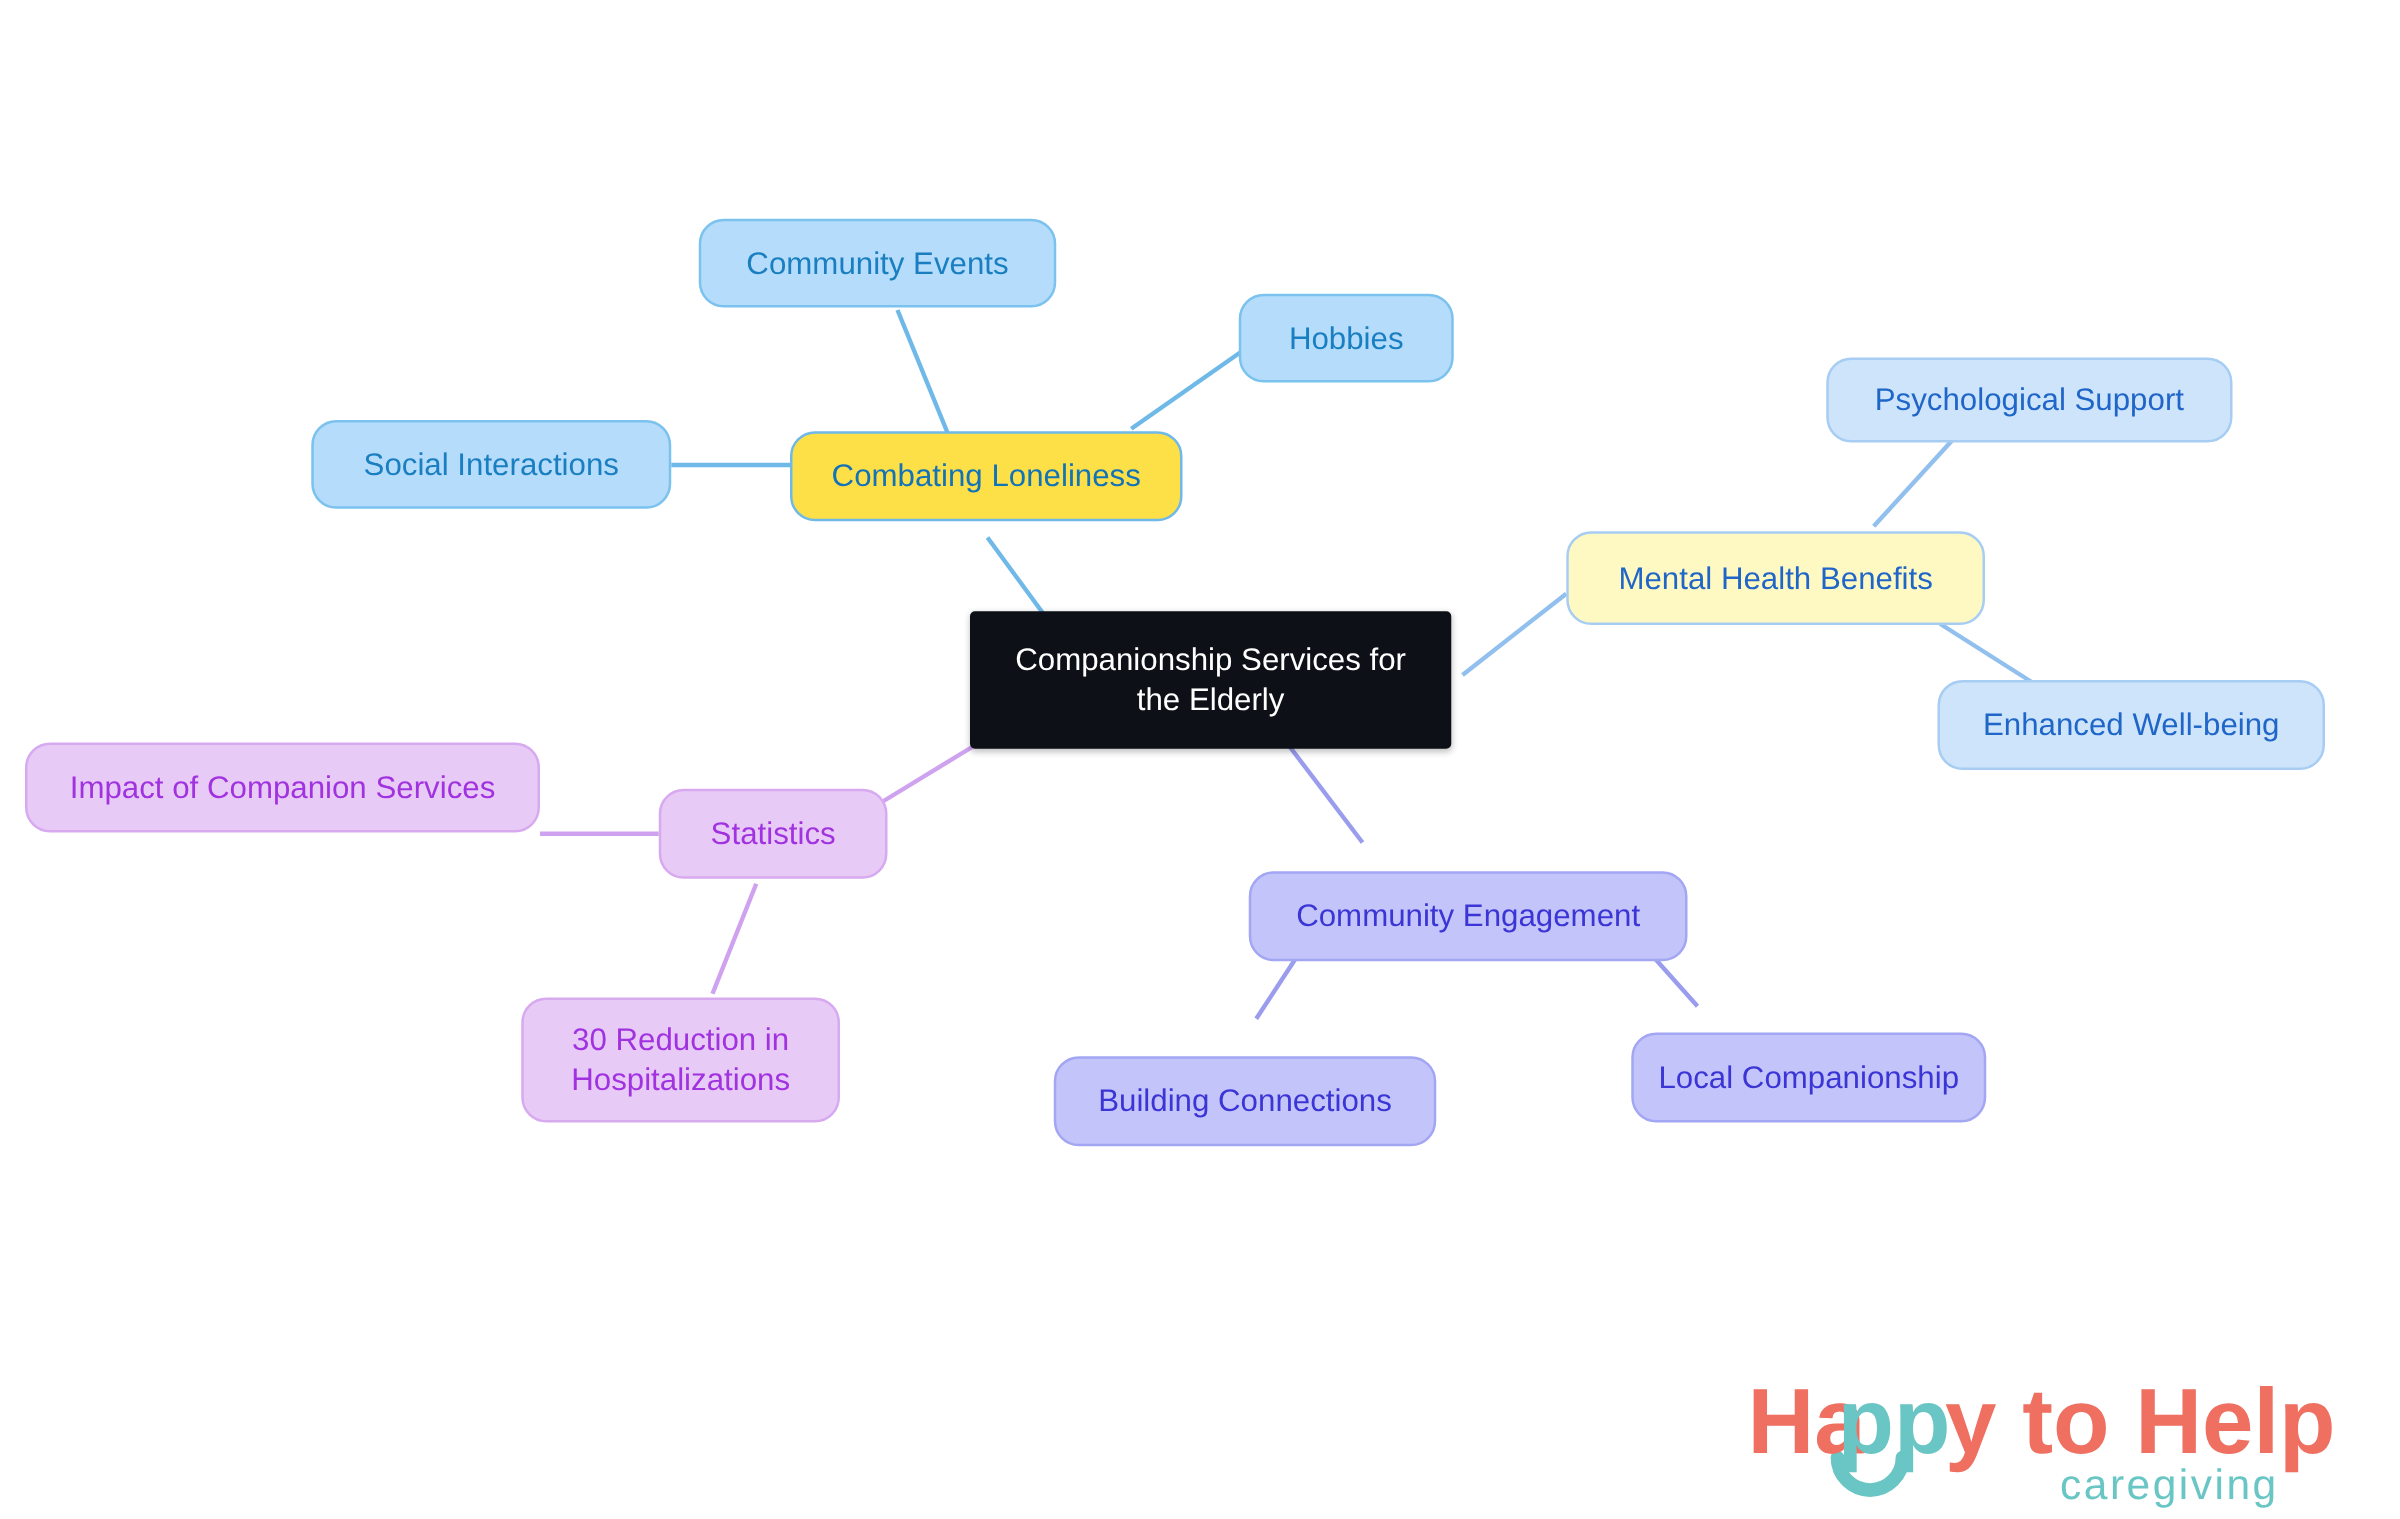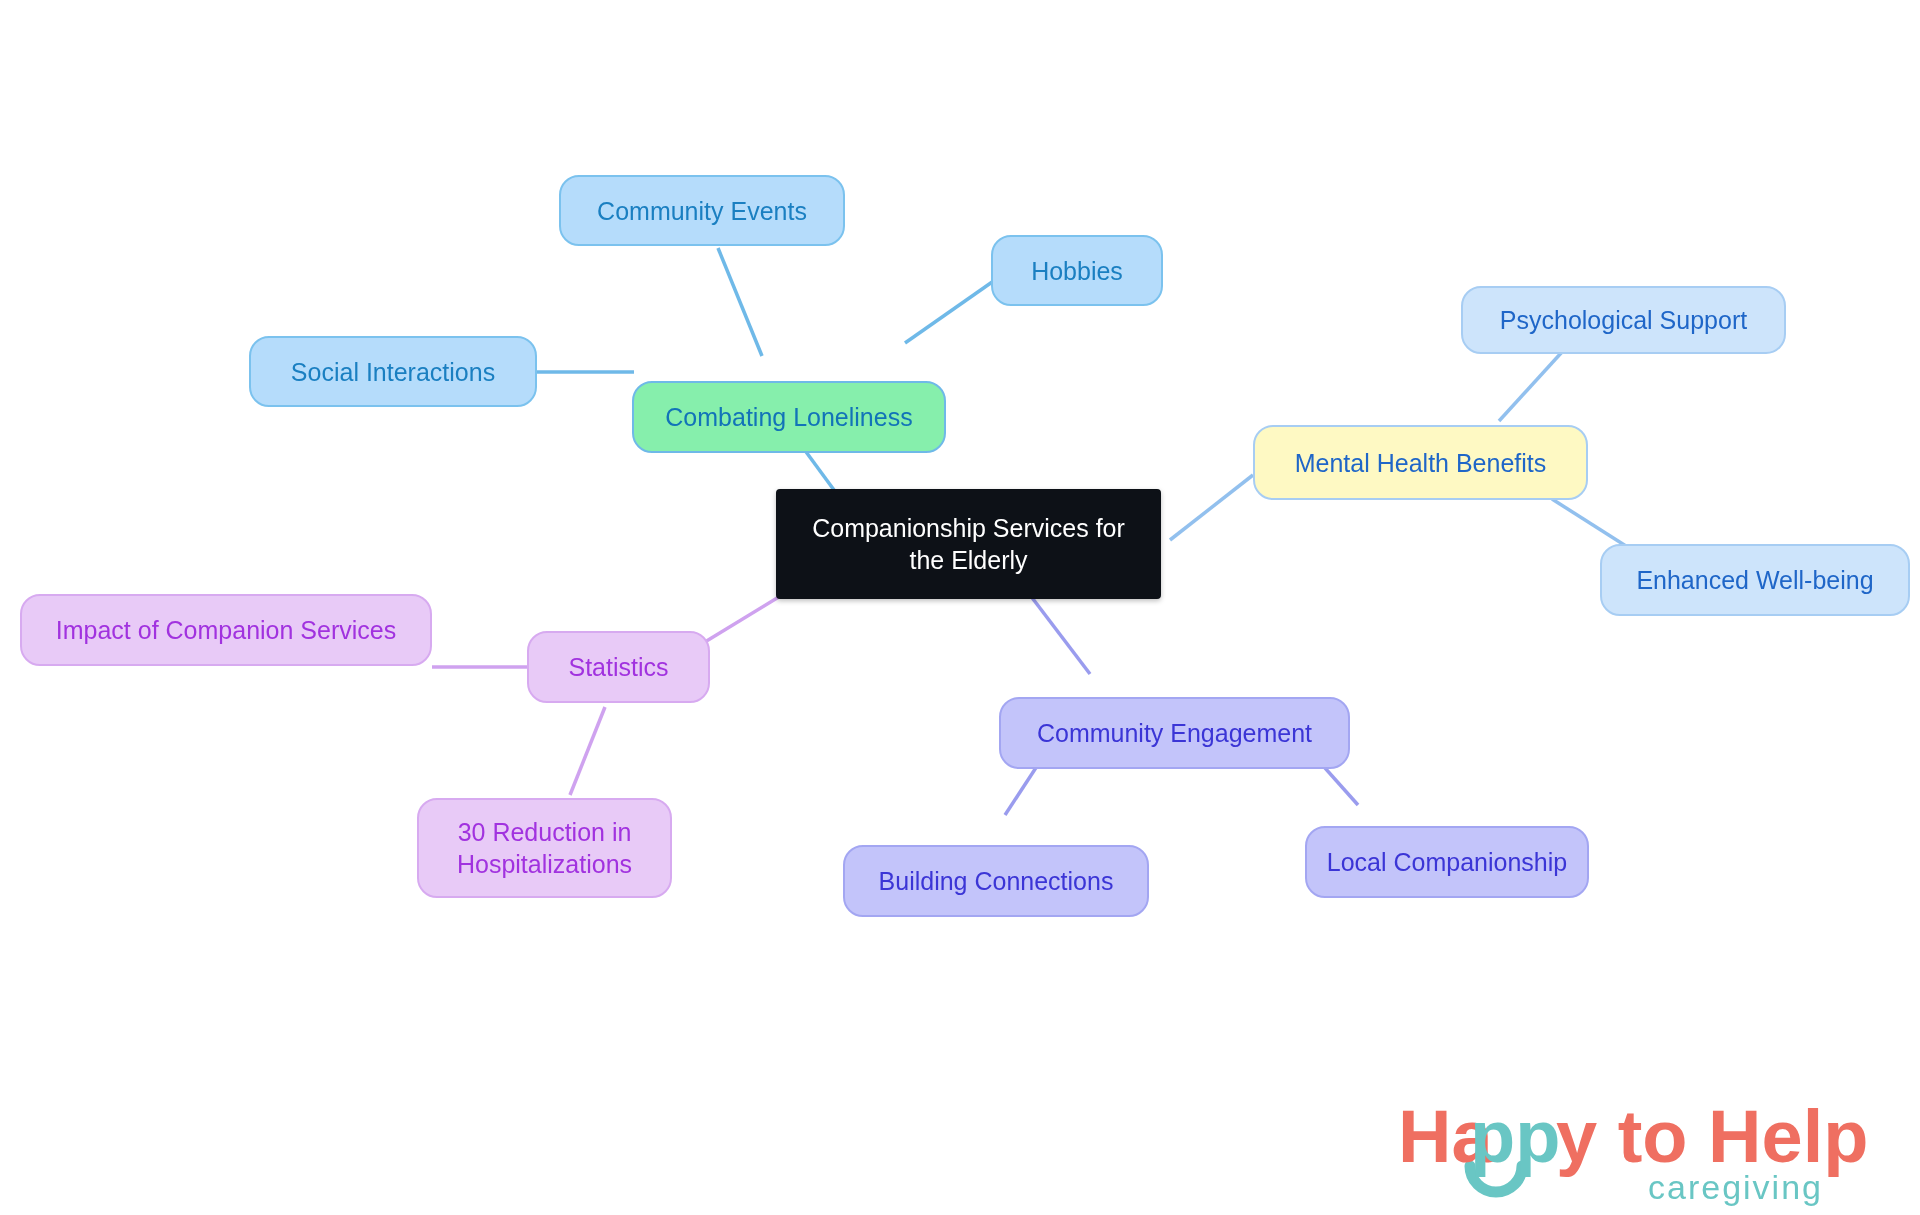--- a/index.html
+++ b/index.html
@@ -119,21 +119,21 @@
     <path d="M 527 667 L 432 667" stroke="#cfa2ef" stroke-width="3.5" fill="none"></path>
 
     <path d="M 605 707 L 570 795" stroke="#cfa2ef" stroke-width="3.5" fill="none"></path>
   </svg>
 
   <div class="node root" style="left: 776px; top: 489px; width: 385px; height: 110px; background: rgb(13, 17, 23); border-color: rgb(13, 17, 23); color: rgb(255, 255, 255);">
     <span>Companionship Services for
 the Elderly</span>
   </div>
 
-  <div class="node blue-mid" style="left: 632px; top: 345px; width: 314px; height: 72px; background: #86efac; border-color: rgb(111, 185, 232); color: rgb(18, 115, 184); margin-top: 36px;">
+  <div class="node blue-mid" style="left: 632px; top: 345px; width: 314px; height: 72px; background: #fde047; border-color: rgb(111, 185, 232); color: rgb(18, 115, 184);">
     <span>Combating Loneliness</span>
   </div>
 
   <div class="node blue-light" style="left: 559px; top: 175px; width: 286px; height: 71px; background: rgb(181, 220, 251); border-color: rgb(123, 194, 238); color: rgb(26, 127, 193);">
     <span>Community Events</span>
   </div>
 
   <div class="node blue-light" style="left: 249px; top: 336px; width: 288px; height: 71px; background: rgb(181, 220, 251); border-color: rgb(123, 194, 238); color: rgb(26, 127, 193);">
     <span>Social Interactions</span>
   </div>
@@ -143,21 +143,21 @@
   </div>
 
   <div class="node blue-pale" style="left: 1253px; top: 425px; width: 335px; height: 75px; background: #fef9c3; border-color: rgb(167, 205, 243); color: rgb(31, 102, 200);">
     <span>Mental Health Benefits</span>
   </div>
 
   <div class="node blue-pale" style="left: 1461px; top: 286px; width: 325px; height: 68px; background: rgb(205, 228, 251); border-color: rgb(167, 205, 243); color: rgb(31, 102, 200);">
     <span>Psychological Support</span>
   </div>
 
-  <div class="node blue-pale" style="left: 1600px; top: 544px; width: 310px; height: 72px; background: rgb(205, 228, 251); border-color: rgb(167, 205, 243); color: rgb(31, 102, 200);">
+  <div class="node blue-pale" style="left: 1550px; top: 544px; width: 310px; height: 72px; background: rgb(205, 228, 251); border-color: rgb(167, 205, 243); color: rgb(31, 102, 200);">
     <span>Enhanced Well-being</span>
   </div>
 
   <div class="node indigo" style="left: 999px; top: 662px; width: 351px; height: 72px; background: rgb(195, 196, 250); border-color: rgb(163, 166, 242); color: rgb(59, 53, 214);">
     <span>Community Engagement</span>
   </div>
 
   <div class="node indigo" style="left: 843px; top: 810px; width: 306px; height: 72px; background: rgb(195, 196, 250); border-color: rgb(163, 166, 242); color: rgb(59, 53, 214);">
     <span>Building Connections</span>
   </div>

